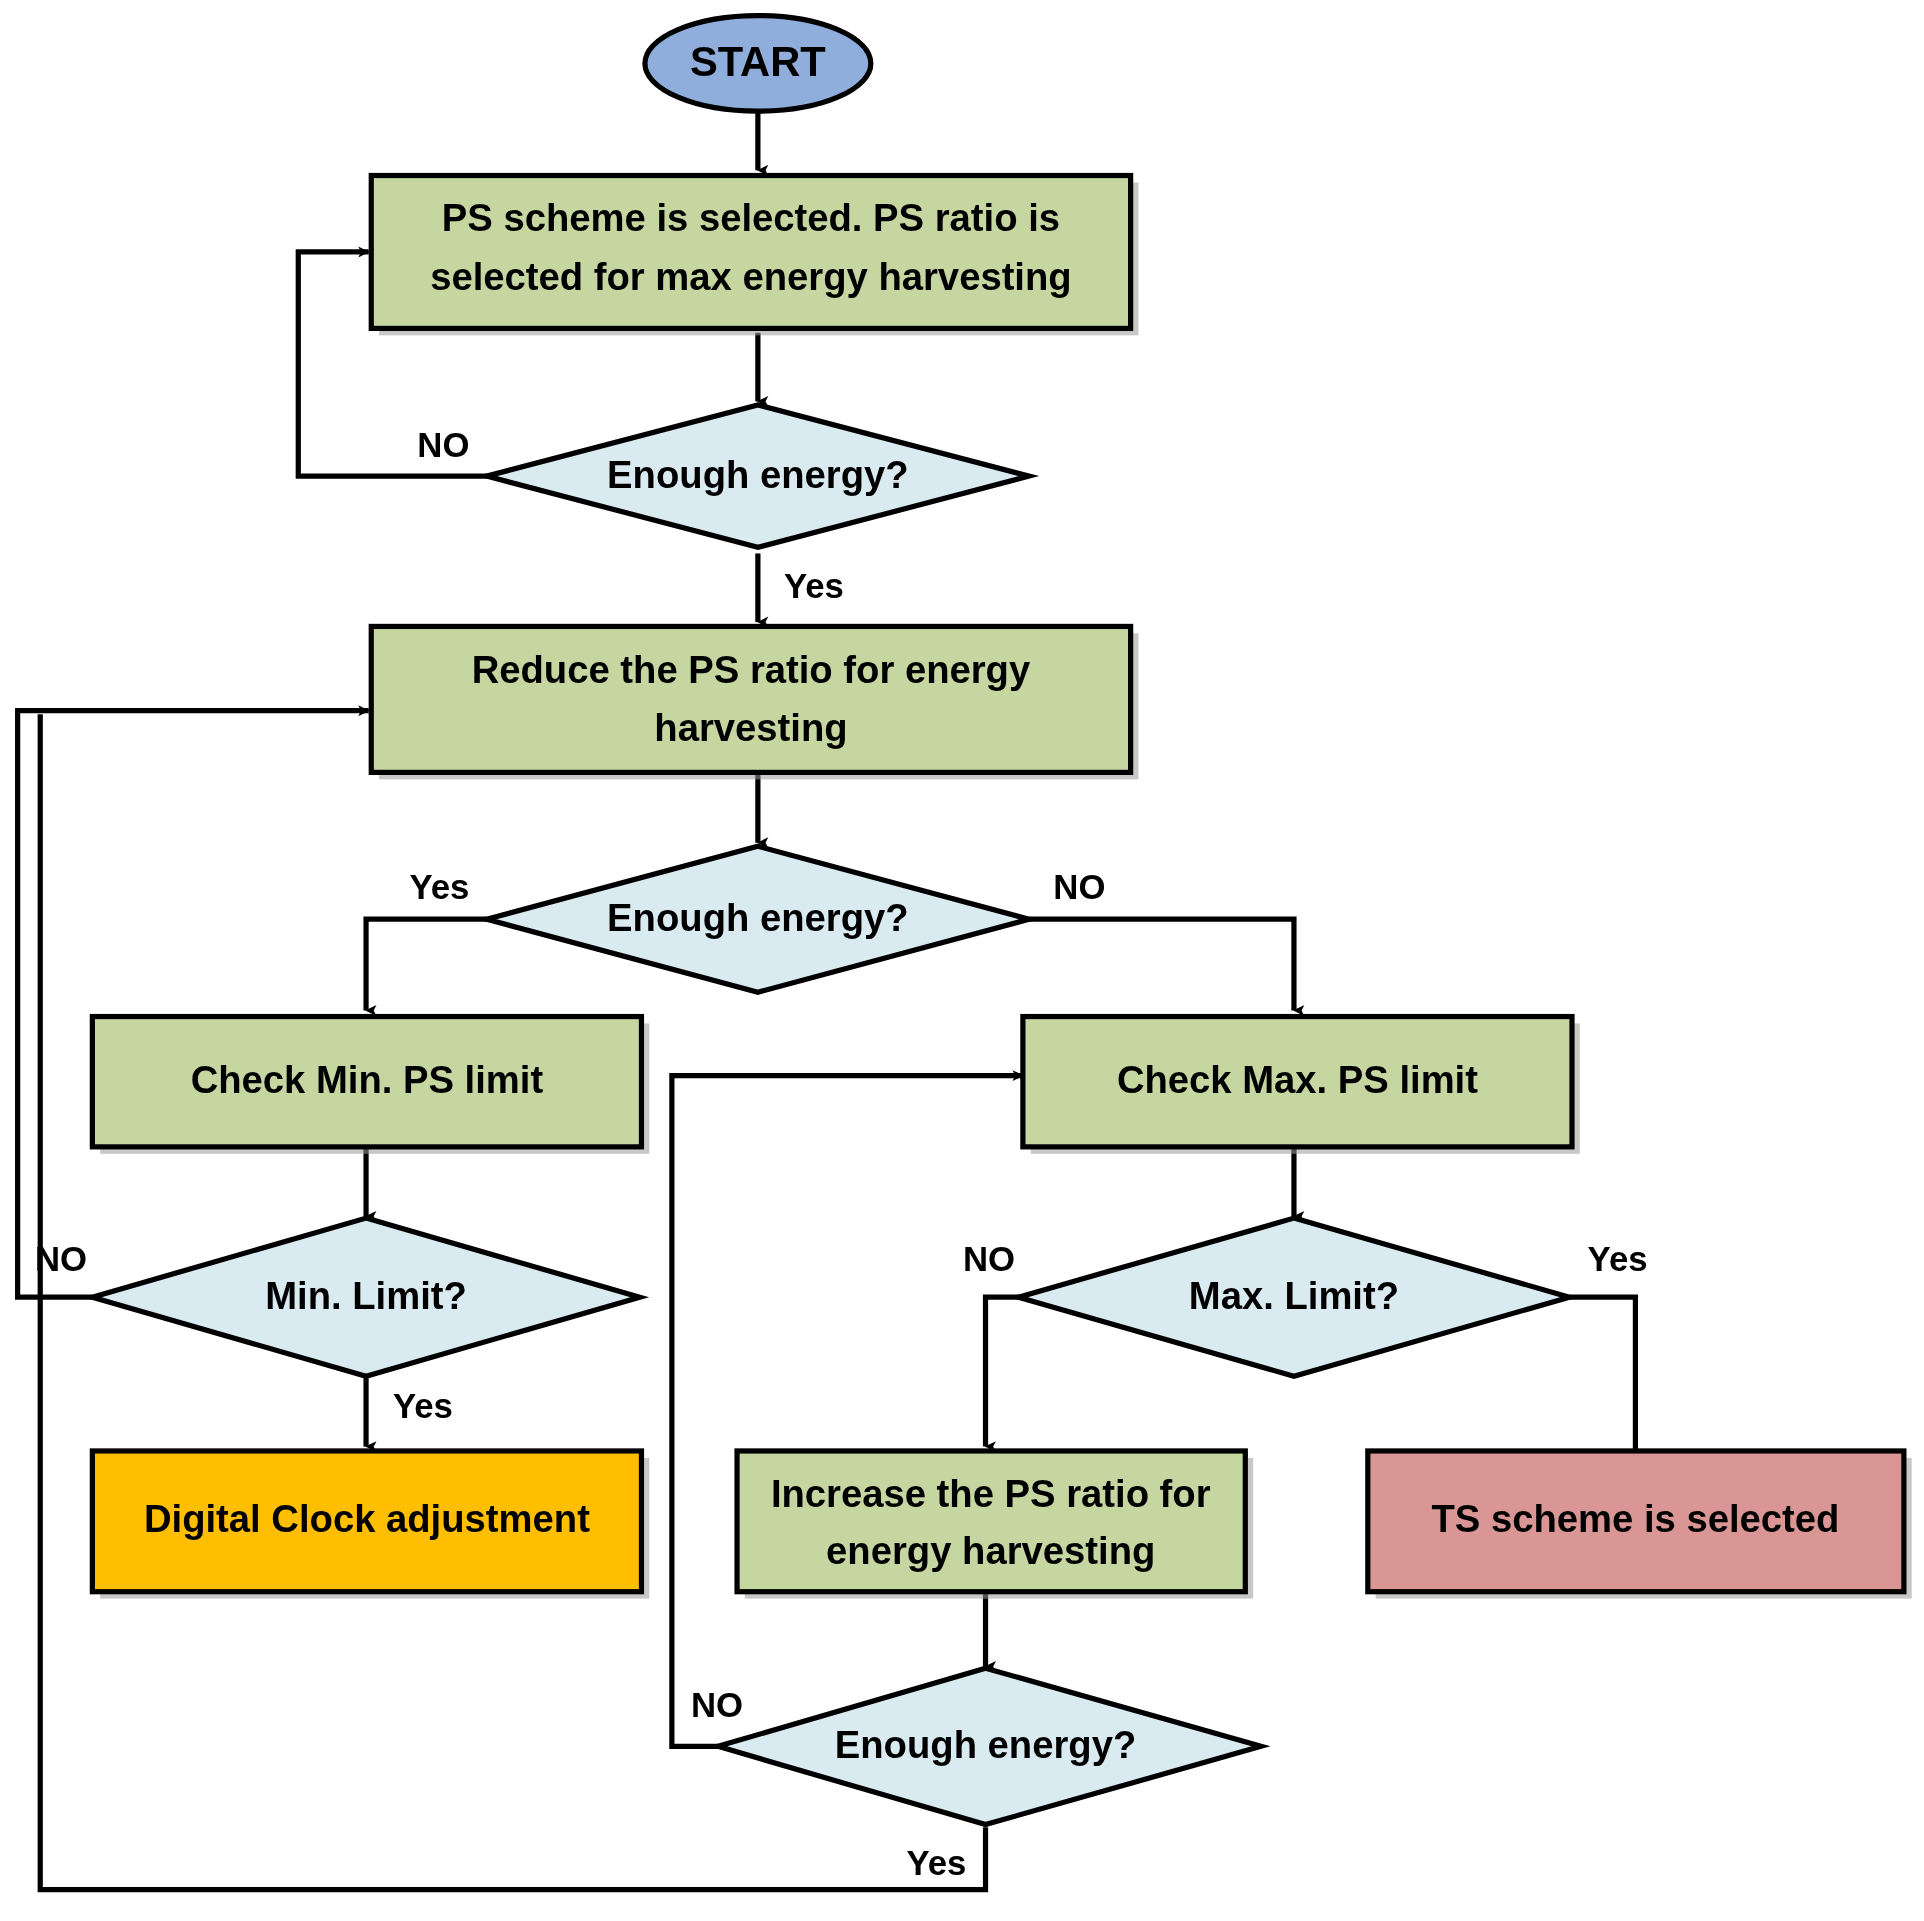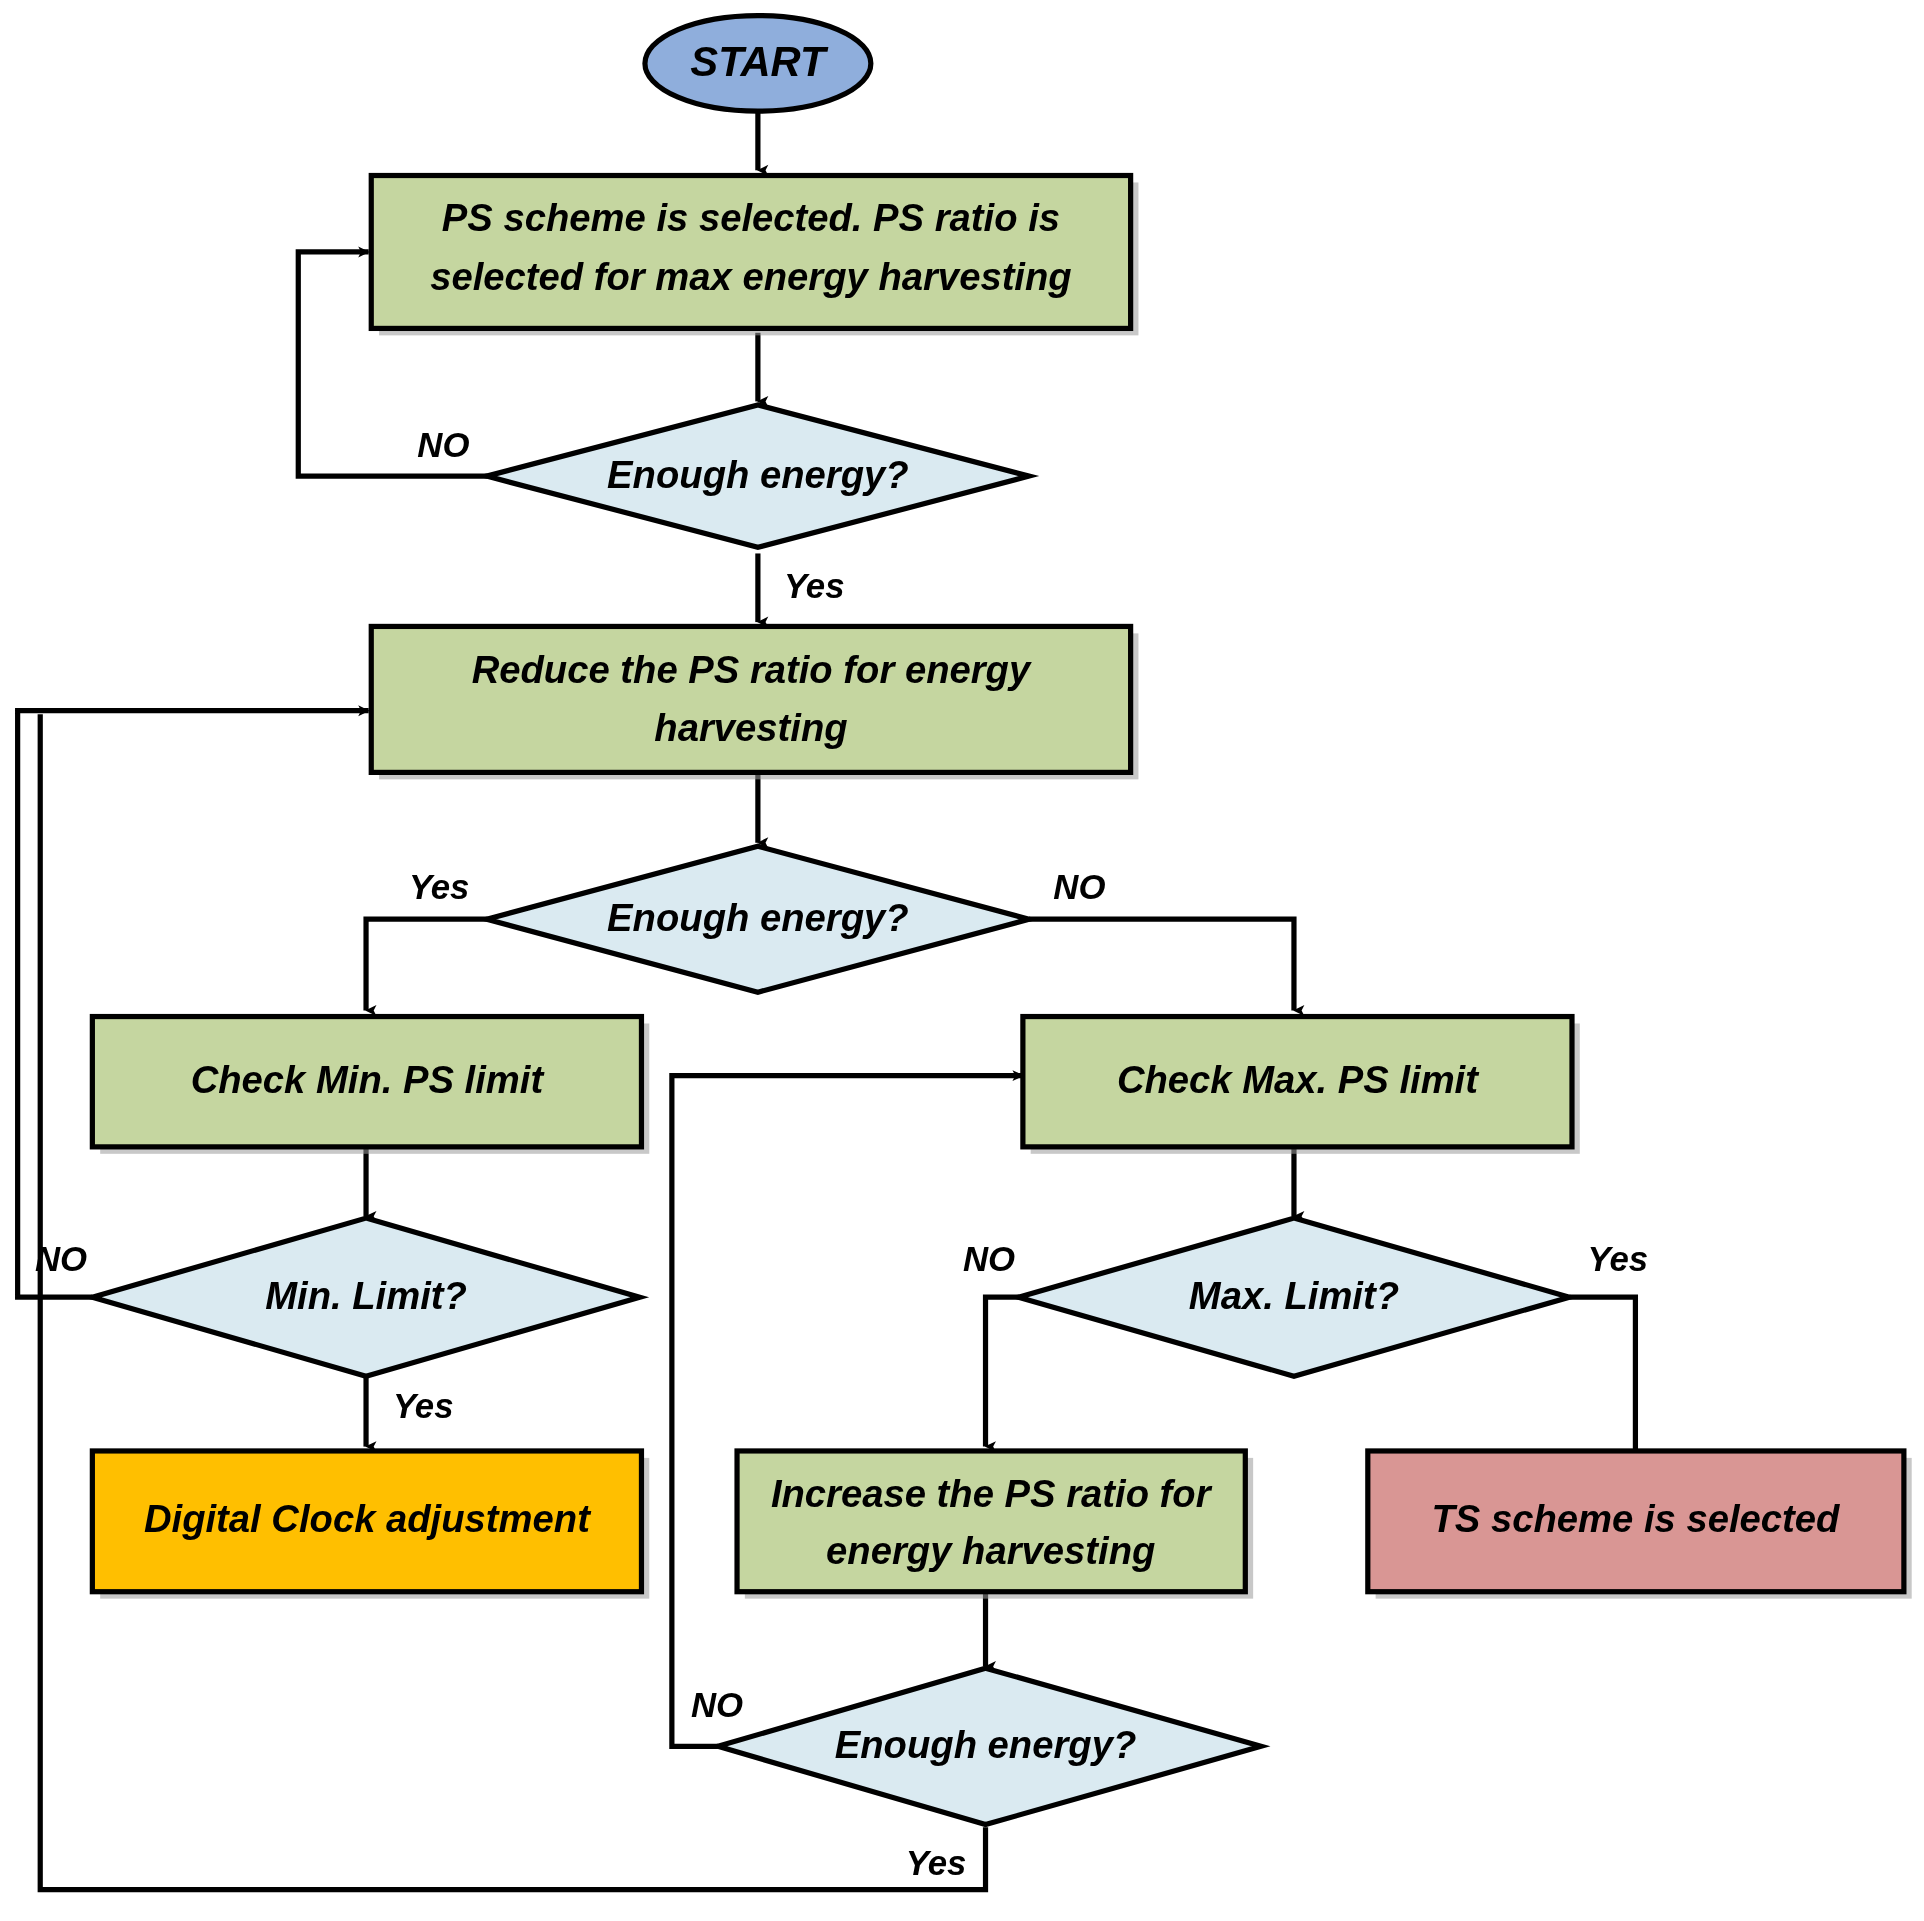--- a/index.html
+++ b/index.html
@@ -11,21 +11,20 @@
     width: 1925px;
     height: 1921px;
     font-family: "Liberation Sans", sans-serif;
     overflow: hidden;
   }
   #flow-root {
     position: relative;
     width: 1579px;
     height: 1921px;
     background: #ffffff;
-    font-style: italic;
   }
   svg#flowchart {
     display: block;
     width: 1925px;
     height: 1921px;
   }
   .node-shape {
     stroke: #000000;
     stroke-width: 6;
   }

